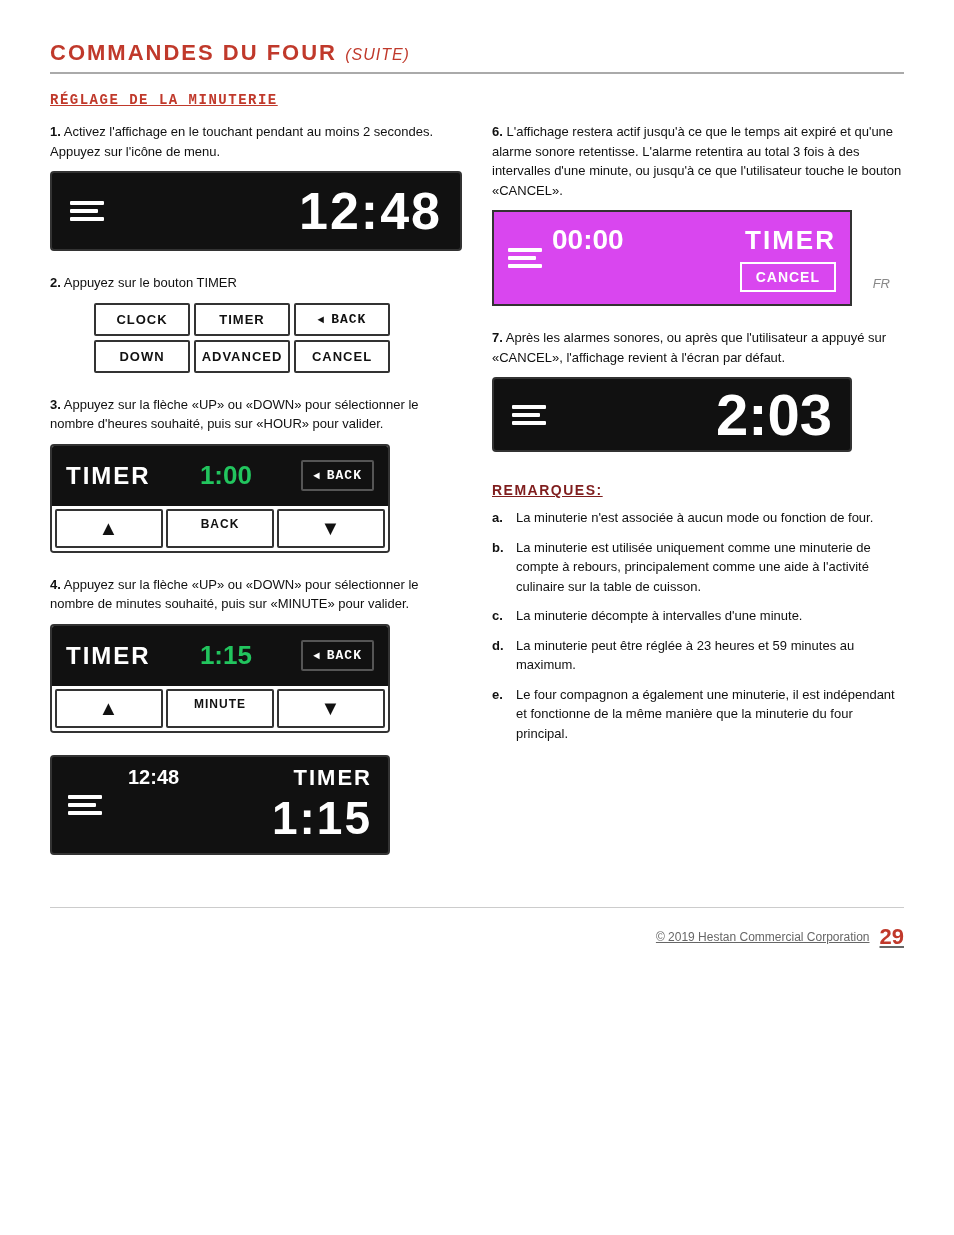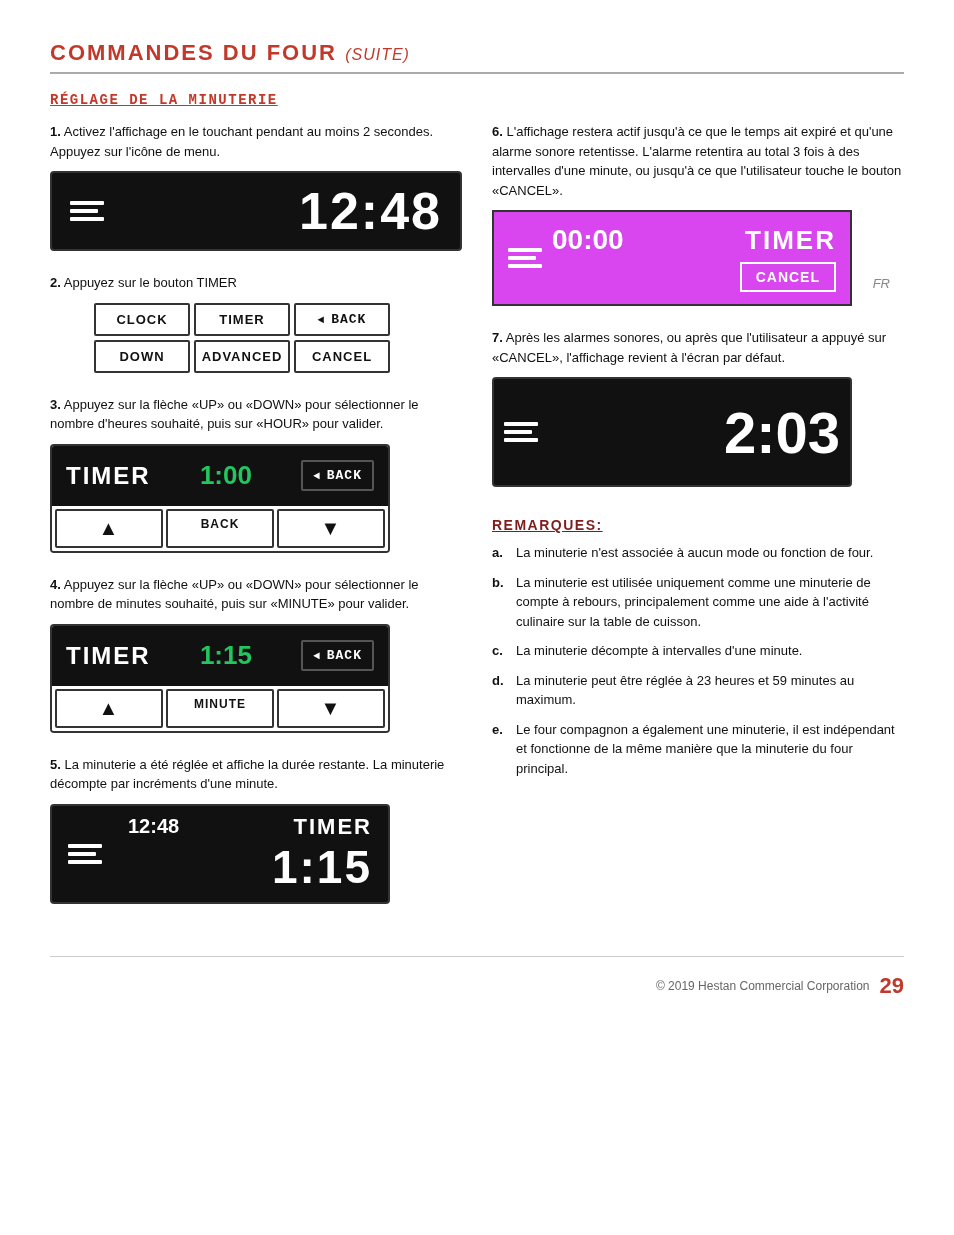--- a/index.html
+++ b/index.html
@@ -269,22 +269,22 @@
     }
 
     
     .step7-screen {
       background: #111;
       border: 2px solid #333;
       border-radius: 4px;
       display: flex;
       align-items: center;
       justify-content: space-between;
-      padding: 10px 10px;
-      height: 110px;
+      padding: 10px 18px;
+      height: 75px;
     }
 
     .step7-time {
       color: #fff;
       font-size: 58px;
       font-weight: bold;
       font-family: Arial Black, Arial, sans-serif;
     }
 
     
@@ -327,20 +327,21 @@
     
     .page-footer {
       display: flex;
       justify-content: flex-end;
       align-items: center;
       margin-top: 30px;
       border-top: 1px solid #ccc;
       padding-top: 16px;
       font-size: 12px;
       color: #666;
+      text-decoration: underline;
     }
 
     .page-number {
       font-size: 22px;
       font-weight: bold;
       color: #c0392b;
       margin-left: 10px;
     }
 
     .arrow-left::before {
@@ -431,24 +432,20 @@
           </div>
           <div class="timer-display-bottom">
             <div class="ui-button">▲</div>
             <div class="ui-button label-btn">MINUTE</div>
             <div class="ui-button">▼</div>
           </div>
         </div>
       </div>
 
       <div class="step">
-        <div class="step-text">
-          <span class="step-num">5.</span>
-          <span>La minuterie a été réglée et affiche la durée restante.  La minuterie décompte par incréments d'une minute.</span>
-        </div>
         <div class="step5-screen" style="max-width:340px;">
           <div class="menu-icon">
             <span></span>
               <span></span>
               <span></span>
           </div>
           <div style="display:flex;flex-direction:column;align-items:flex-end;flex:1;margin-left:10px;">
             <div style="display:flex;gap:20px;align-items:center;width:100%;justify-content:space-between;">
               <div class="step5-clock-time">12:48</div>
               <div class="step5-timer-label">TIMER</div>

